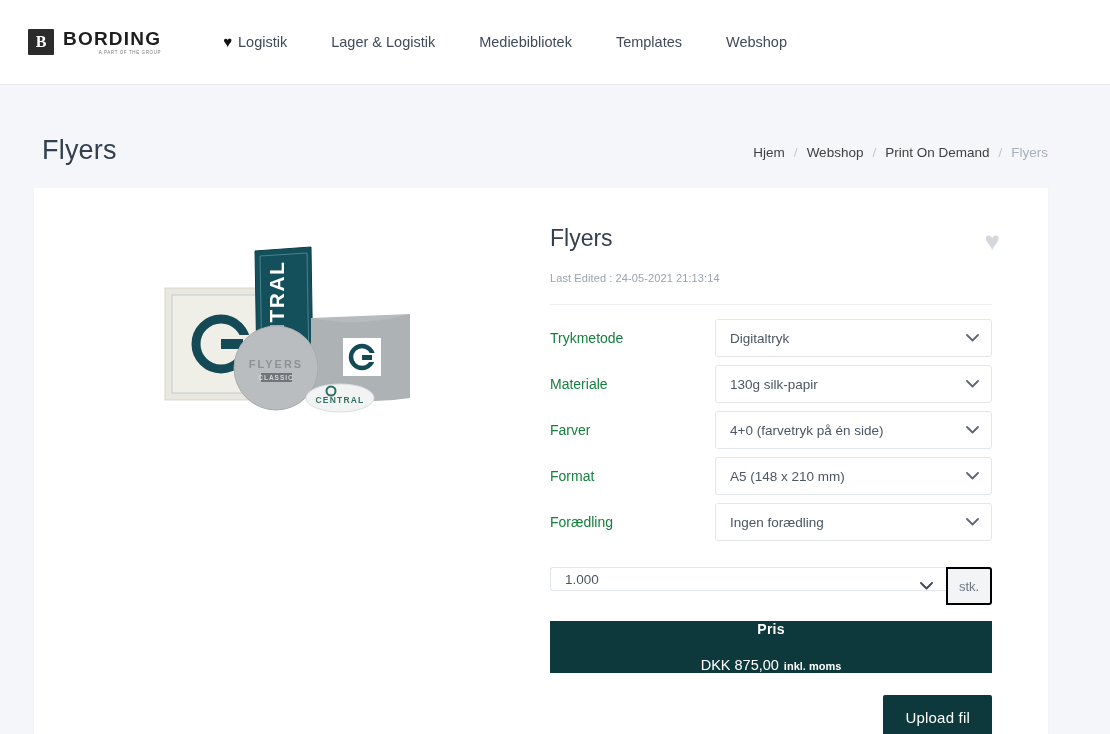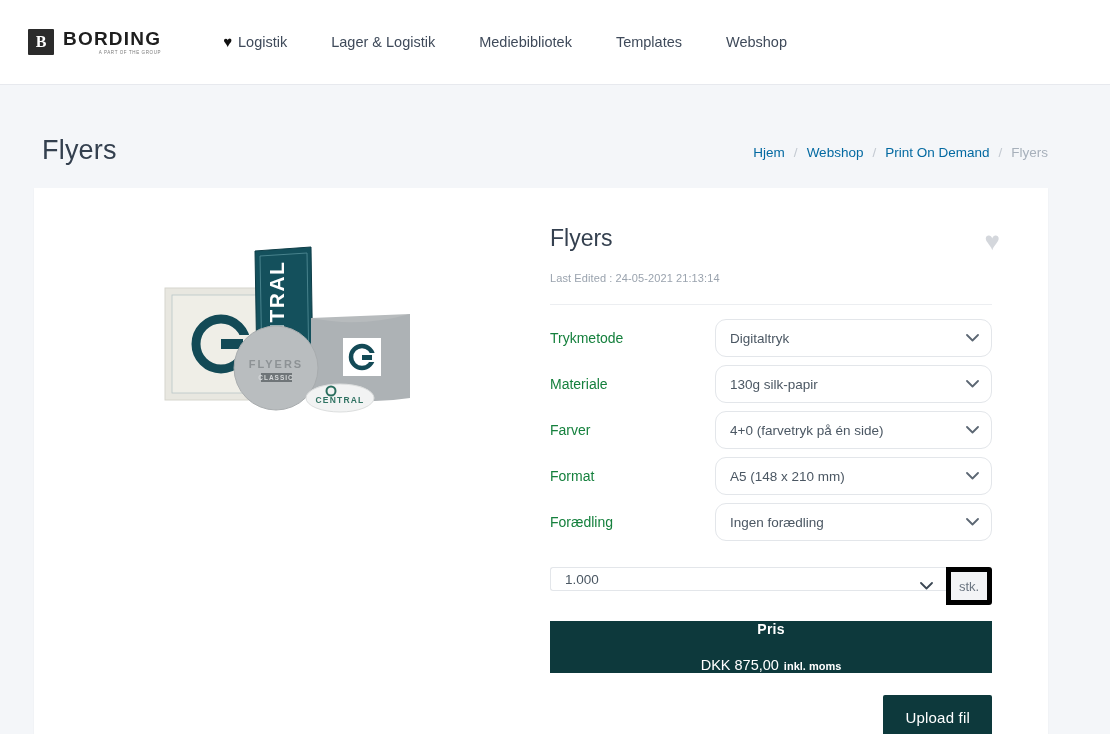--- a/index.html
+++ b/index.html
@@ -100,21 +100,21 @@
     margin: 0;
     padding-bottom: 2px;
   }
   .breadcrumb {
     display: flex;
     align-items: center;
     gap: 9px;
     font-size: 13.5px;
     padding-bottom: 6px;
   }
-  .crumb { color: #0369a1; cursor: pointer; }
+  .crumb { color: #404040; cursor: pointer; }
   .crumb.current { color: #a7b0bb; cursor: default; }
   .crumb-sep { color: #c3c9d1; }
 
   
   .card {
     margin: 22px 62px 0 34px;
     background: #ffffff;
     min-height: 570px;
     display: flex;
     padding: 26px 0 0 0;
@@ -185,21 +185,21 @@
     color: #15803d;
   }
   .select-wrap {
     flex: 1;
     position: relative;
   }
   .select-box {
     width: 100%;
     height: 38px;
     border: 1px solid #e3e6ea;
-    border-radius: 11px;
+    border-radius: 3px;
     background: #ffffff;
     display: flex;
     align-items: center;
     padding: 0 34px 0 14px;
     font-size: 13.5px;
     color: #4b5763;
     cursor: pointer;
     white-space: nowrap;
     overflow: hidden;
   }
@@ -234,21 +234,21 @@
     align-items: center;
     padding: 0 34px 0 14px;
     font-size: 13.5px;
     color: #4b5763;
     cursor: pointer;
   }
   .qty-unit {
     width: 46px;
     flex: 0 0 46px;
     height: 38px;
-    border: 5px solid #000000;
+    border: 2px solid #000000;
     border-radius: 0 3px 3px 0;
     background: #f3f4f6;
     display: flex;
     align-items: center;
     justify-content: center;
     font-size: 13px;
     color: #6b7581;
   }
 
   

